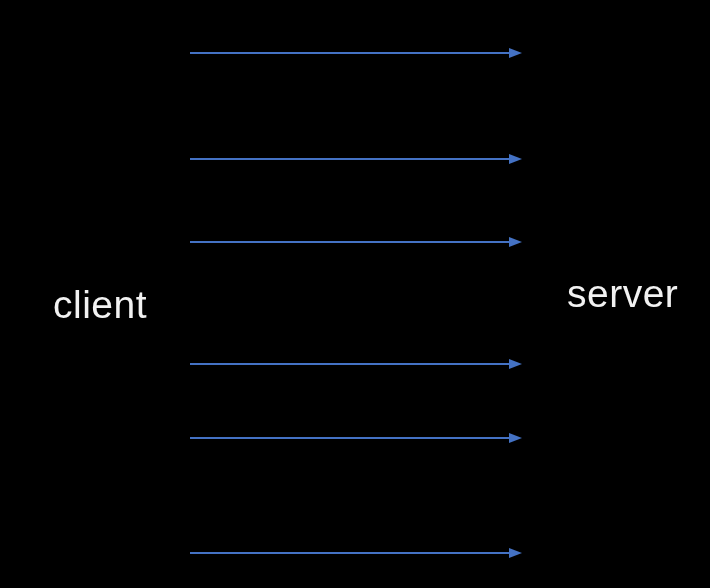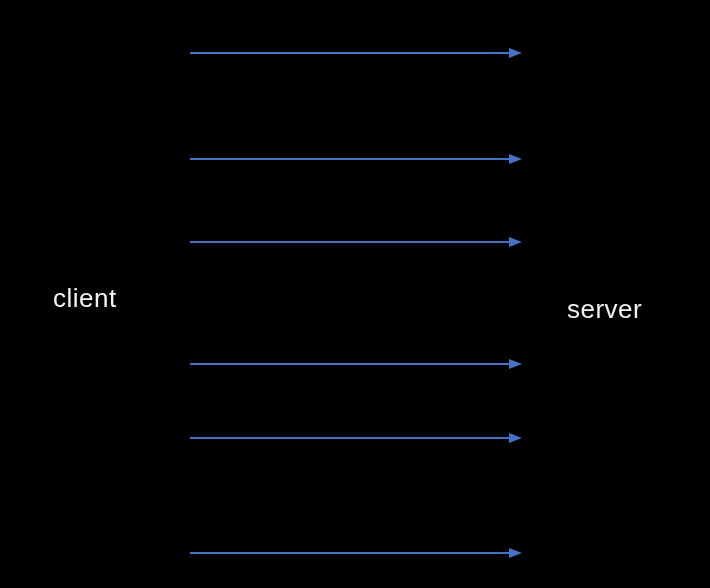--- a/index.html
+++ b/index.html
@@ -11,28 +11,28 @@
     position: relative;
     width: 710px;
     height: 588px;
     background: var(--bg, #000000);
     overflow: hidden;
     font-family: "Liberation Sans", sans-serif;
   }
   .endpoint-label {
     position: absolute;
     color: var(--text, #f2f2f2);
-    font-size: 26px;
+    font-size: 39px;
     font-weight: 400;
     letter-spacing: 0.5px;
     line-height: 1;
     white-space: nowrap;
   }
   .endpoint-label.client { left: 53px;  top: 285px; }
-  .endpoint-label.server { left: 567px; top: 296px; }
+  .endpoint-label.server { left: 567px; top: 274px; }
   .arrows-layer {
     position: absolute;
     inset: 0;
   }
   .arrow {
     position: absolute;
     left: 190px;
     width: 332px;
     height: 11px;
     display: flex;

